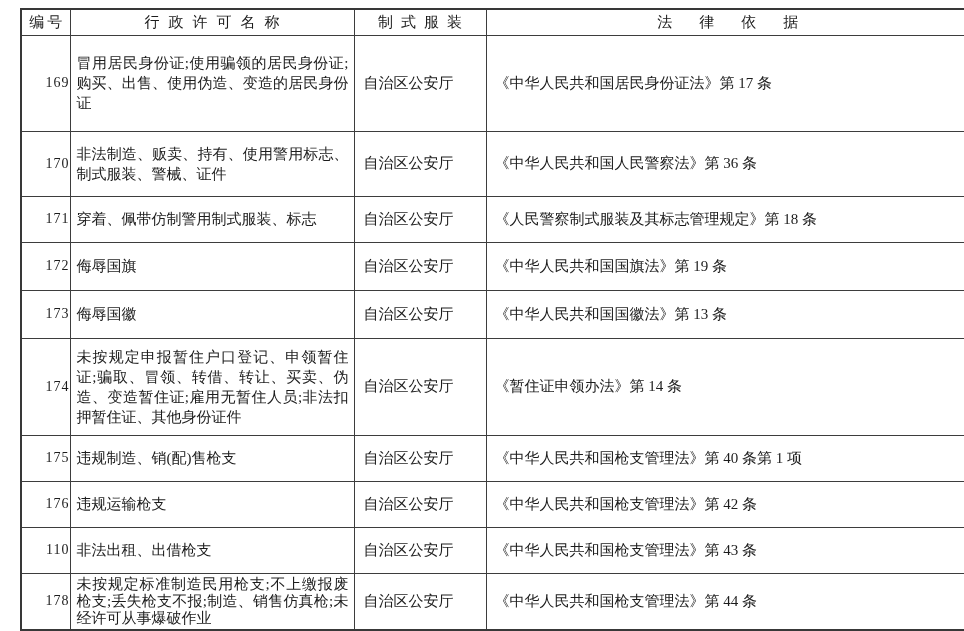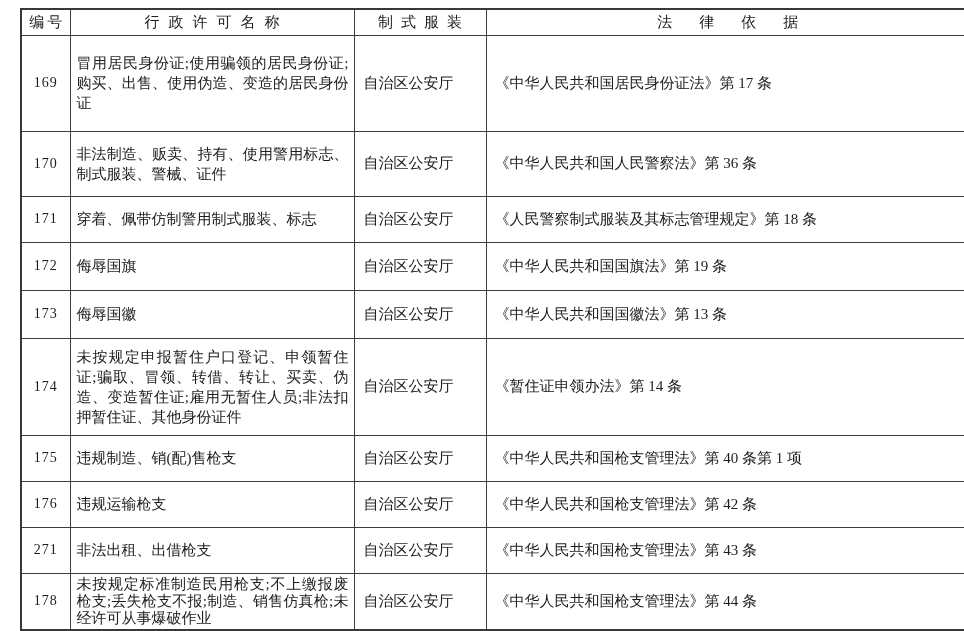--- a/index.html
+++ b/index.html
@@ -39,21 +39,21 @@
   }
   thead tr { height: 26px; }
   th { text-align: center; white-space: nowrap; }
   th span { display: inline-block; }
   .h-num    span { letter-spacing: 3px;  margin-right: -3px; }
   .h-name   span { letter-spacing: 9px;  margin-right: -9px; }
   .h-agency span { letter-spacing: 8px;  margin-right: -8px; }
   .h-legal  span { letter-spacing: 27px; margin-right: -27px; }
 
   td.cell-num {
-    text-align: center;
+    text-align: right;
     font-size: 14px;
     letter-spacing: 1px;
   }
   td.cell-name {
     text-align: justify;
     text-justify: inter-character;
     padding: 2px 5px 2px 6px;
     line-height: 20px;
   }
   td.cell-agency {
@@ -148,21 +148,21 @@
   </tr>
 
   <tr>
     <td class="cell-num">176</td>
     <td class="cell-name">违规运输枪支</td>
     <td class="cell-agency">自治区公安厅</td>
     <td class="cell-legal">《中华人民共和国枪支管理法》第 42 条</td>
   </tr>
 
   <tr>
-    <td class="cell-num">271</td>
+    <td class="cell-num">110</td>
     <td class="cell-name">非法出租、出借枪支</td>
     <td class="cell-agency">自治区公安厅</td>
     <td class="cell-legal">《中华人民共和国枪支管理法》第 43 条</td>
   </tr>
 
   <tr>
     <td class="cell-num">178</td>
     <td class="cell-name">未按规定标准制造民用枪支;不上缴报废枪支;丢失枪支不报;制造、销售仿真枪;未经许可从事爆破作业</td>
     <td class="cell-agency">自治区公安厅</td>
     <td class="cell-legal">《中华人民共和国枪支管理法》第 44 条</td>

